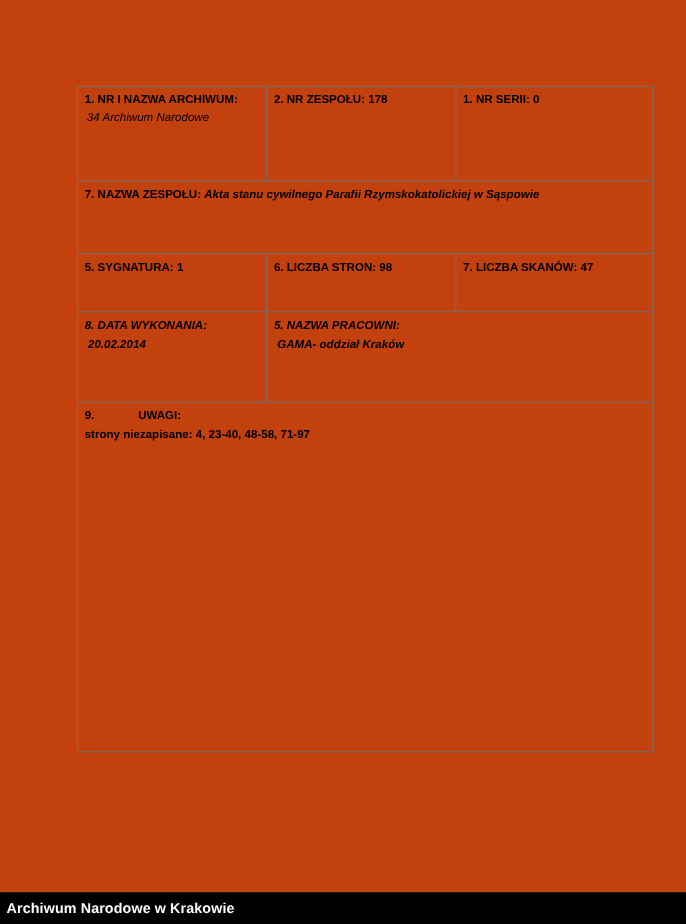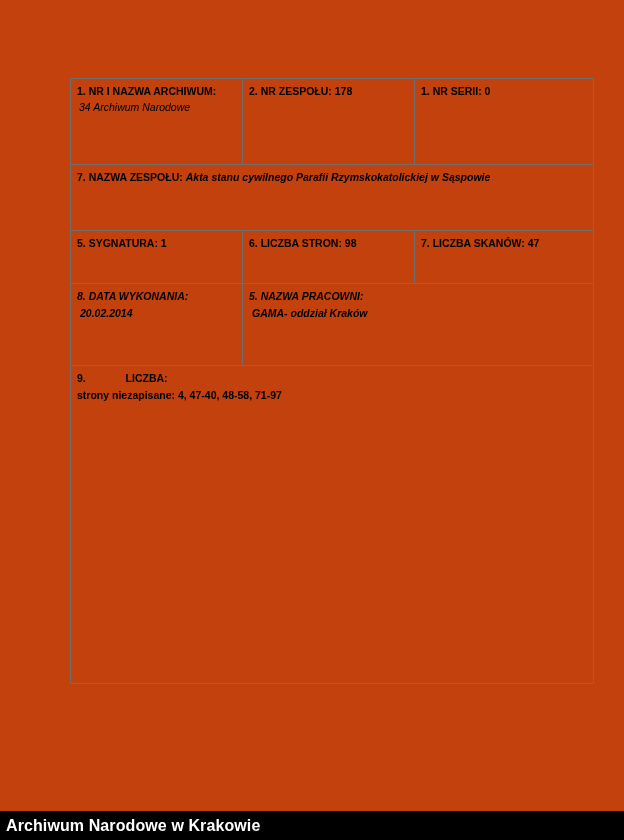--- a/index.html
+++ b/index.html
@@ -87,21 +87,21 @@
     left: 0;
     top: 811px;
     width: 624px;
     height: 29px;
     background: #000000;
     display: flex;
     align-items: center;
   }
   .footer-text {
     color: #ffffff;
-    font-size: 16px;
+    font-size: 13px;
     font-weight: bold;
     padding-left: 6px;
     letter-spacing: 0.1px;
   }
 </style>
 </head>
 <body>
 
 <div class="page">
 
@@ -148,22 +148,22 @@
         <td colspan="2">
           <span class="lbl">5. NAZWA PRACOWNI:</span>
           <span class="line2-ind">GAMA- oddział Kraków</span>
         </td>
       </tr>
 
       <tr class="r5">
         <td colspan="3">
           <span class="lbl">9.</span>
           <span class="uwagi-gap"></span>
-          <span class="lbl">LICZBA:</span>
-          <span class="uwagi-note">strony niezapisane: 4, 47-40, 48-58, 71-97</span>
+          <span class="lbl">UWAGI:</span>
+          <span class="uwagi-note">strony niezapisane: 4, 23-40, 48-58, 71-97</span>
         </td>
       </tr>
 
     </tbody>
   </table>
 
 </div>
 
 <div class="footer-bar">
   <span class="footer-text">Archiwum Narodowe w Krakowie</span>

